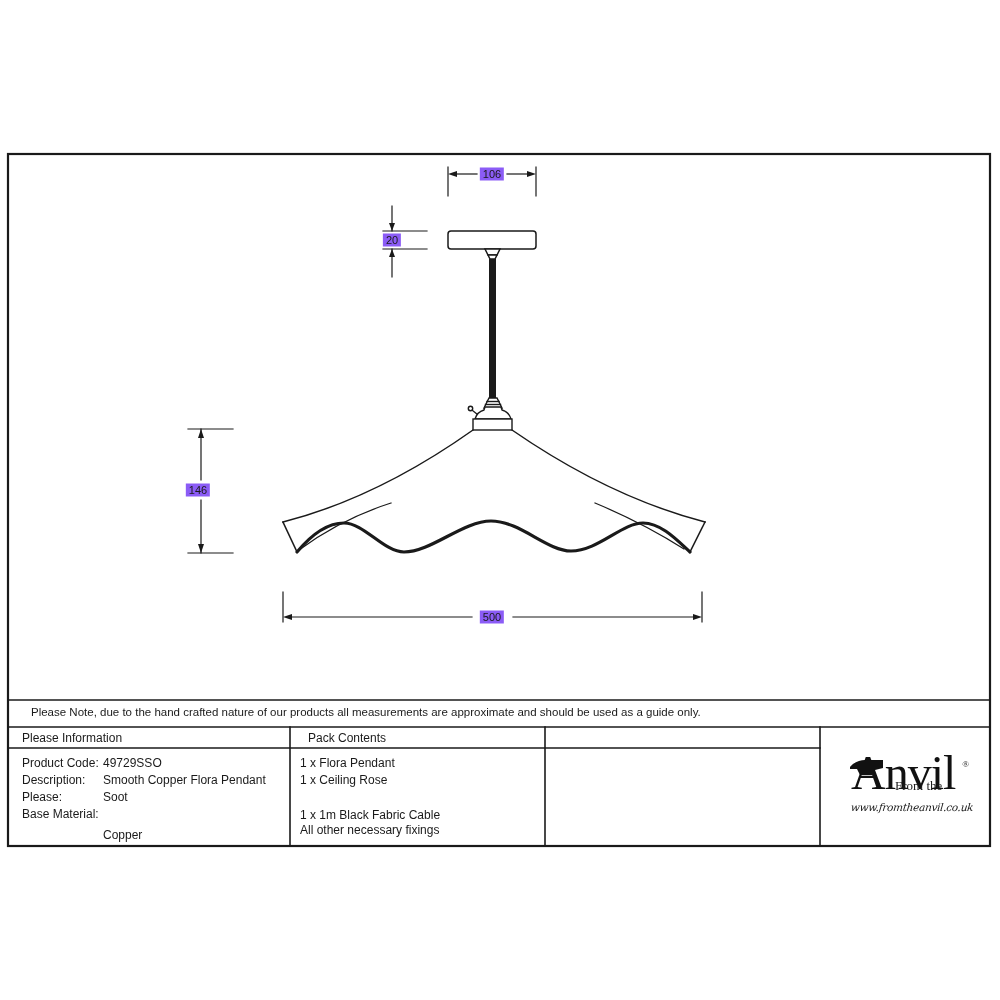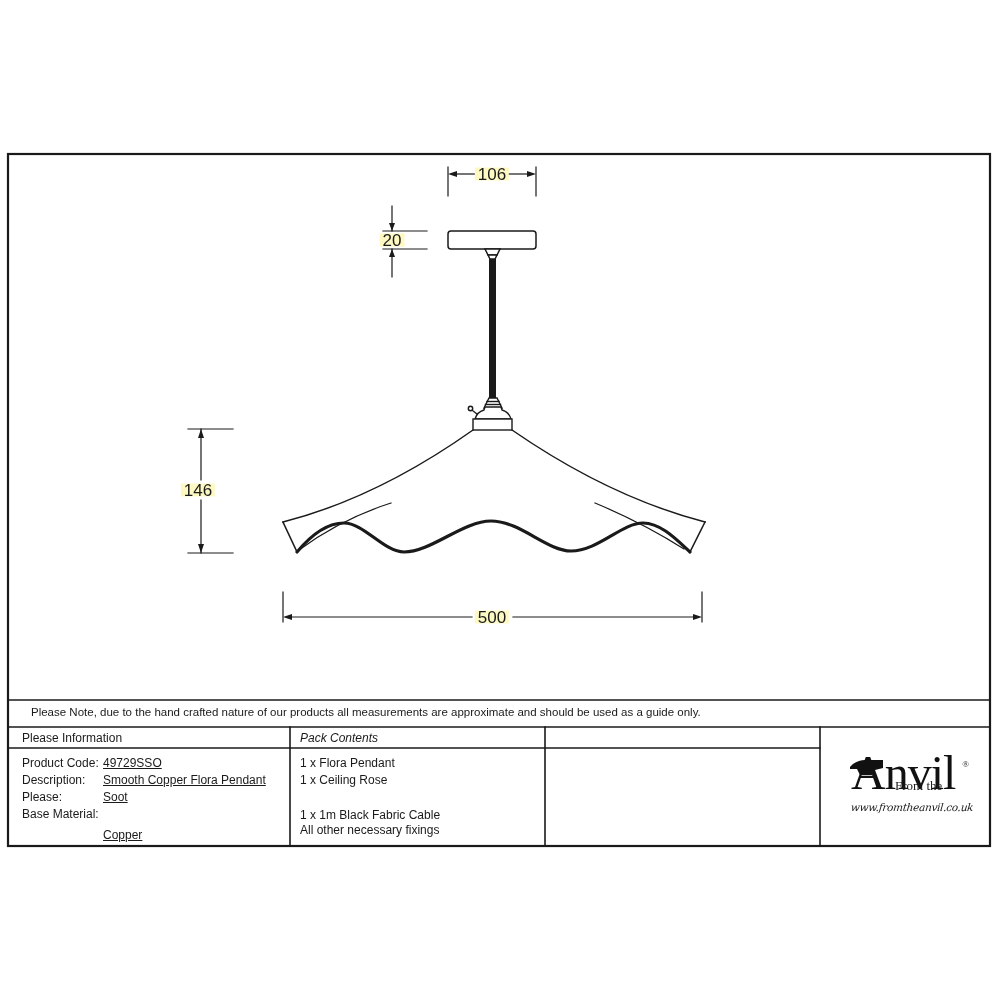--- a/index.html
+++ b/index.html
@@ -6,27 +6,27 @@
   body {
     width:1000px; height:1000px; position:relative;
     background:#ffffff; color:#1a1a1a;
     font-family:"Liberation Sans", sans-serif;
     overflow:hidden;
   }
   .linework { position:absolute; left:0; top:0; width:1000px; height:1000px; }
   .txt { position:absolute; white-space:nowrap; }
   .dim-label {
     position:absolute; transform:translate(-50%,-50%);
-    font-size:17px; background:#fef9c3; padding:0 3px; line-height:13px;
+    font-size:11px; background:#8b5cf6; padding:0 3px; line-height:13px;
   }
   .note-text { left:22px; top:706px; font-size:11.5px;padding-left:9px; }
   .col-header { top:731px; font-size:12px; }
   .cell { font-size:12px; line-height:14px; }
   .info-label { left:22px; }
-  .info-value { left:103px;text-decoration:underline; }
+  .info-value { left:103px; }
   .pack-item { left:300px; }
 
   
   .logo { position:absolute; left:851px; top:755px; width:114px; height:62px; }
   .brand-name {
     position:absolute; left:0; top:-8px;
     font-family:"Liberation Serif", serif; font-size:48px; line-height:52px;
     letter-spacing:-1px; color:#111;
   }
   .anvil-icon { position:absolute; left:-2px; top:4px; width:35px; height:20px; z-index:2; }
@@ -133,21 +133,21 @@
 </svg>
 
 <div class="dim-label" style="left:492px; top:174px;">106</div>
 <div class="dim-label" style="left:392px; top:240px;">20</div>
 <div class="dim-label" style="left:198px; top:490px;">146</div>
 <div class="dim-label" style="left:492px; top:617px;text-align:right;">500</div>
 
 <div class="txt note-text">Please Note, due to the hand crafted nature of our products all measurements are approximate and should be used as a guide only.</div>
 
 <div class="txt col-header" style="left:22px;">Please Information</div>
-<div class="txt col-header" style="left:300px;font-style:italic;">Pack Contents</div>
+<div class="txt col-header" style="left:308px;">Pack Contents</div>
 
 <div class="txt cell info-label" style="top:756px;">Product Code:</div>
 <div class="txt cell info-value" style="top:756px;">49729SSO</div>
 
 <div class="txt cell info-label" style="top:773px;">Description:</div>
 <div class="txt cell info-value" style="top:773px;">Smooth Copper Flora Pendant</div>
 
 <div class="txt cell info-label" style="top:790px;">Please:</div>
 <div class="txt cell info-value" style="top:790px;">Soot</div>
 

